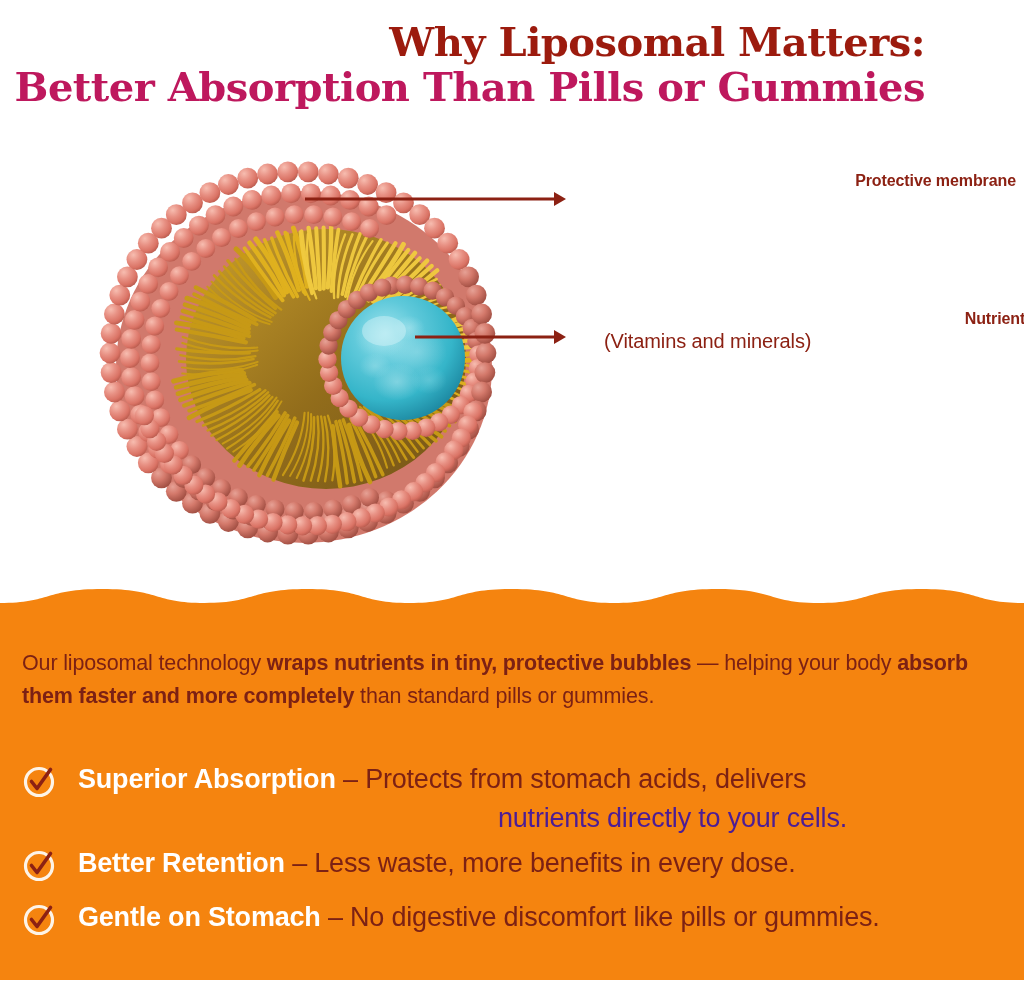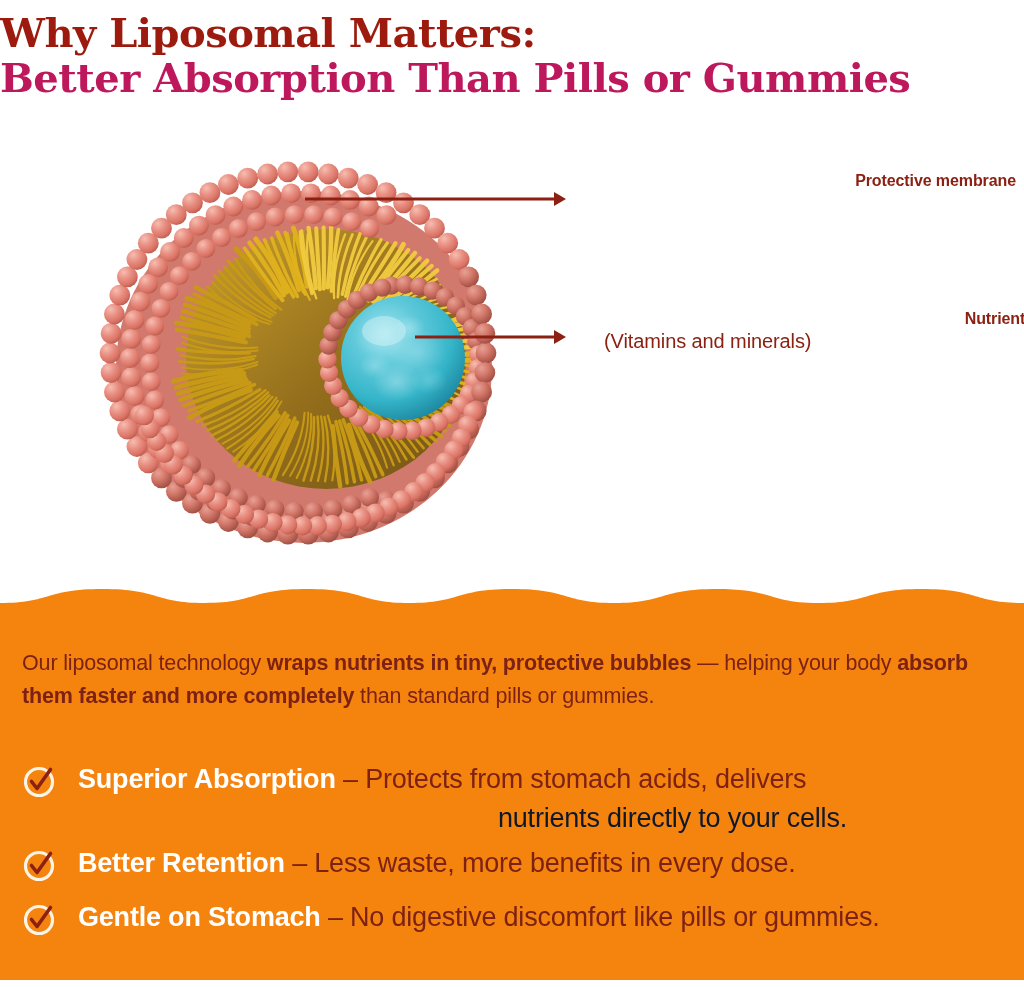--- a/index.html
+++ b/index.html
@@ -14,22 +14,22 @@
   #page{
     position:absolute;inset:0;
     width:1024px;height:987px;
     background:#ffffff;
     overflow:hidden;
   }
 
   
   .title-block{
     position:absolute;top:0;left:0;width:925px;
-    text-align:left;
-    padding-top:11px;
+    text-align:right;
+    padding-top:20px;
     box-sizing:border-box;
   }
   .title-line{
     font-family:"DejaVu Serif","Liberation Serif",serif;
     font-weight:bold;
     color:#9c1b0e;
     letter-spacing:-0.5px;
     line-height:1.12;
     white-space:nowrap;
   }
@@ -121,21 +121,21 @@
   .benefit-text .b-label{
     font-weight:bold;color:#ffffff;
   }
   .benefit-text .b-dash{color:#7c2114;}
   .benefit-text .b-desc{color:#7c2114;}
   .benefit-row.wrap .benefit-text{ }
   .benefit-row.wrap .wrap-line{
     display:block;
     text-align:right;
     padding-right:160px;
-    color:#0f172a;
+    color:#4c1d95;
   }
 </style>
 </head>
 <body>
 
 <div id="page">
 
   <div class="title-block">
     <div class="title-line l1" style="color: rgb(156, 27, 14);">Why Liposomal Matters:</div>
     <div class="title-line l2" style="color: #be185d;">Better Absorption Than Pills or Gummies</div>

